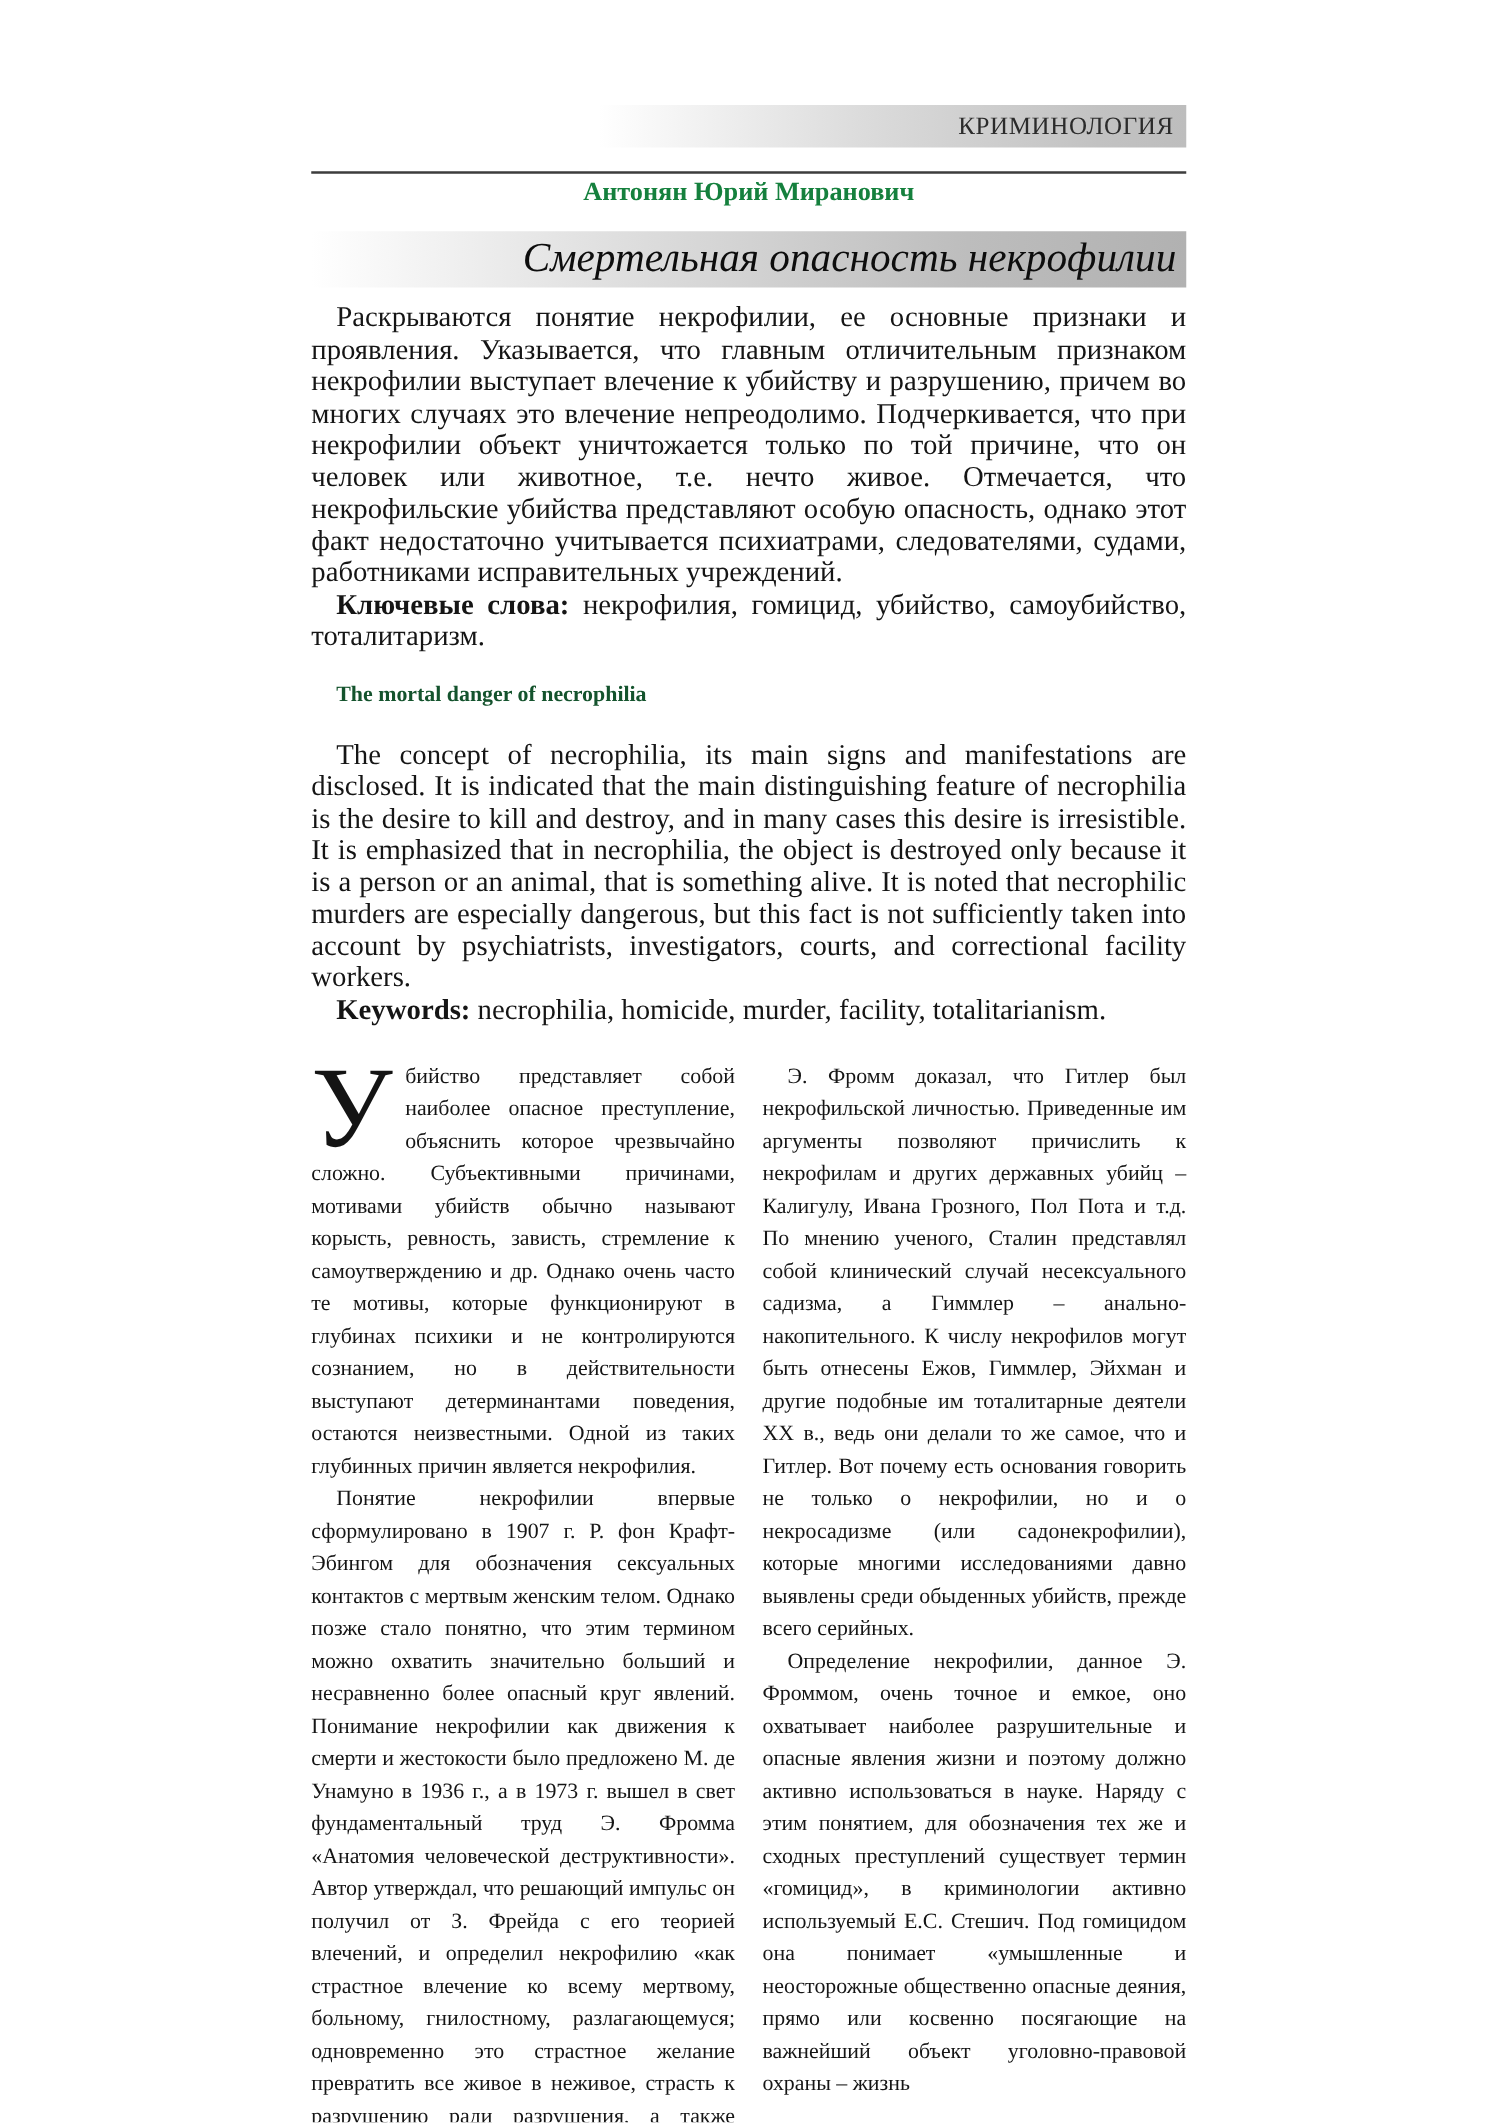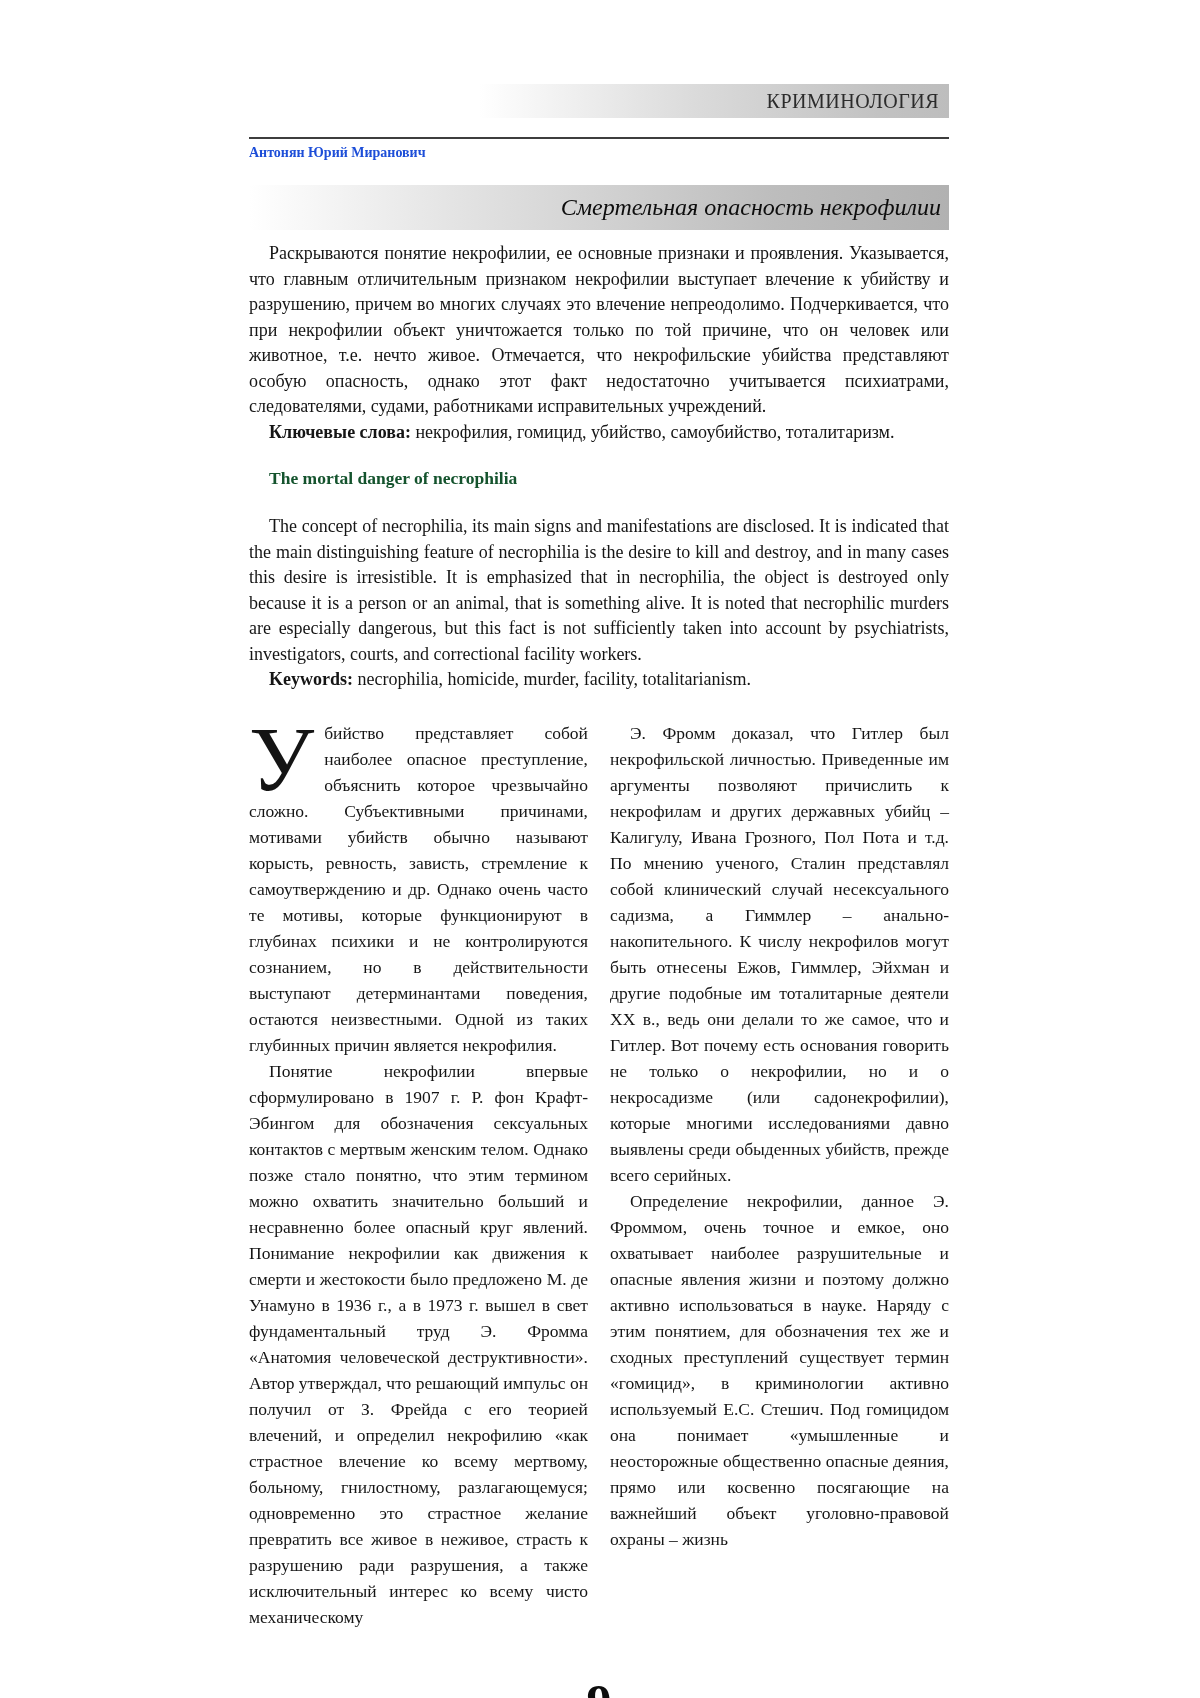--- a/index.html
+++ b/index.html
@@ -37,44 +37,44 @@
   }
 
   .rule {
     margin-top: 19px;
     border-top: 2px solid #3d3d3d;
     height: 0;
   }
 
   .author {
     margin-top: 3px;
-    text-align: left;
+    text-align: center;
     font-weight: bold;
-    font-size: 14px;
+    font-size: 21px;
     line-height: 22px;
-    color: #1d4ed8;
+    color: #15803d;
   }
 
   .title-bar {
     margin-top: 21px;
     height: 45px;
     line-height: 45px;
     text-align: right;
     padding-right: 8px;
     box-sizing: border-box;
     background: linear-gradient(to right, #ffffff 0%, #e3e3e3 30%, #bdbdbd 75%, #b1b1b1 100%);
     font-style: italic;
-    font-size: 24px;
+    font-size: 33px;
     color: #0d0d0d;
     white-space: nowrap;
   }
 
   .abstract {
     margin-top: 11px;
-    font-size: 18px;
+    font-size: 23px;
     line-height: 25.5px;
     text-align: justify;
     color: #151515;
   }
   .abstract p { margin: 0; text-indent: 20px; }
   .kw-label { font-weight: bold; }
 
   .en-title {
     margin-top: 22px;
     padding-left: 20px;

